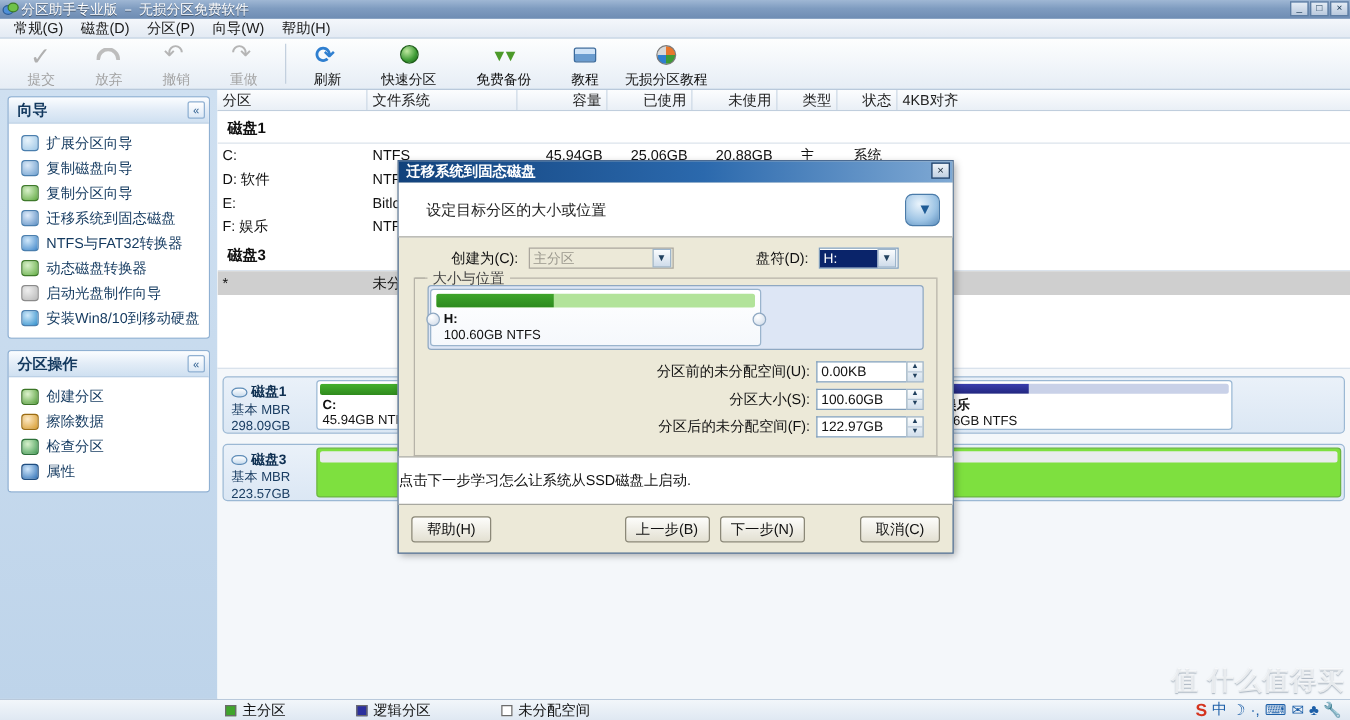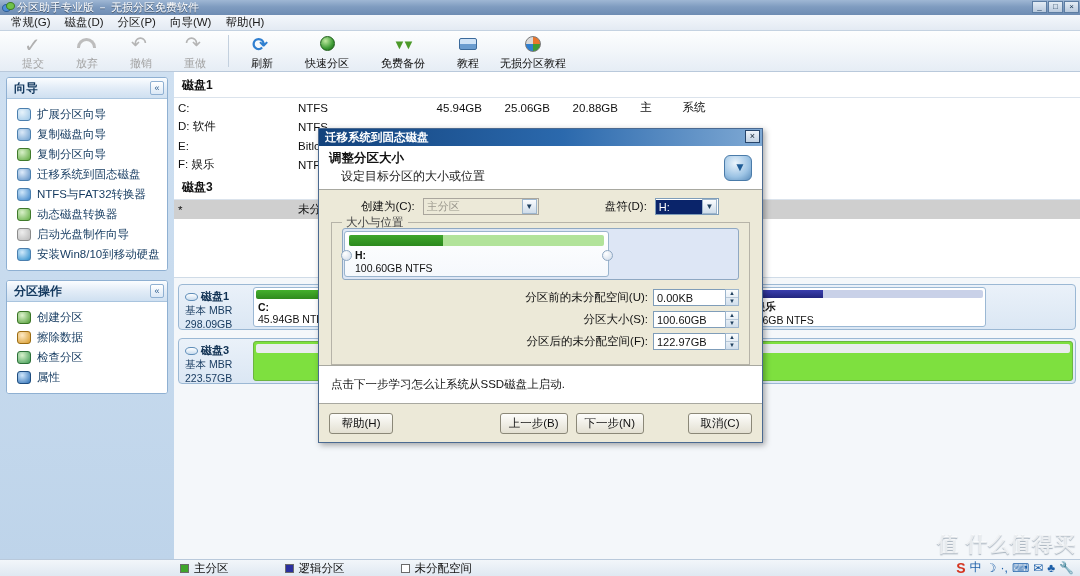--- a/index.html
+++ b/index.html
@@ -303,21 +303,21 @@
   .spin .sb{
     width:14px;border:1px solid #9db5cc;
     background:linear-gradient(to bottom,#fbfdfe,#d2dfec);
     display:flex;flex-direction:column;
   }
   .spin .sb i{flex:1;font-size:6px;line-height:7px;text-align:center;color:#21415f;font-style:normal;}
   .spin .sb i:first-child{border-bottom:1px solid #b8c8d8;}
 
   #dlg-note{
     background:#fff;border-top:1px solid #a8a8a0;border-bottom:1px solid #a8a8a0;
-    height:40px;display:flex;align-items:center;padding-left:12px;
+    height:40px;display:flex;align-items:center;
     font-size:11.5px;color:#111;
   }
   #dlg-foot{
     height:38px;flex:0 0 38px;display:flex;align-items:center;padding:0 10px;
   }
   .dbtn{
     height:21px;min-width:64px;padding:0 8px;
     border:1px solid #8b8878;border-radius:3px;
     background:linear-gradient(to bottom,#fdfdfb,#e3e0d2);
     font-size:11.5px;color:#111;display:flex;align-items:center;justify-content:center;
@@ -475,20 +475,30 @@
         <div class="srow">
           <span class="sico g4"></span>
           <span class="slabel">属性</span>
         </div>
       </div>
     </div>
   </div>
 
   <div id="main">
 
+    <div id="listhead">
+      <div class="hc" style="width:120px">分区</div>
+      <div class="hc" style="width:120px">文件系统</div>
+      <div class="hc r" style="width:72px">容量</div>
+      <div class="hc r" style="width:68px">已使用</div>
+      <div class="hc r" style="width:68px">未使用</div>
+      <div class="hc r" style="width:48px">类型</div>
+      <div class="hc r" style="width:48px">状态</div>
+      <div class="hc last">4KB对齐</div>
+    </div>
 
     <div id="listarea">
       <div class="disk-group">磁盘1</div>
       <div class="disk-sep"></div>
 
       <div class="prow">
         <div class="pc" style="width:120px">C:</div>
         <div class="pc" style="width:120px">NTFS</div>
         <div class="pc r" style="width:72px">45.94GB</div>
         <div class="pc r" style="width:68px">25.06GB</div>
@@ -609,21 +619,20 @@
 </div>
 
 <div id="dialog">
   <div id="dlg-title">
     <span class="t">迁移系统到固态磁盘</span>
     <div id="dlg-close">×</div>
   </div>
 
   <div id="dlg-head">
     <div class="ht">
-      <div class="h1">调整分区大小</div>
       <div class="h2">设定目标分区的大小或位置</div>
     </div>
     <div class="hicon"></div>
   </div>
 
   <div id="dlg-content">
 
     <div class="frow">
       <span class="flabel" style="margin-left:30px">创建为(C):</span>
       <div class="combo disabled" style="width:116px;margin-left:8px">

